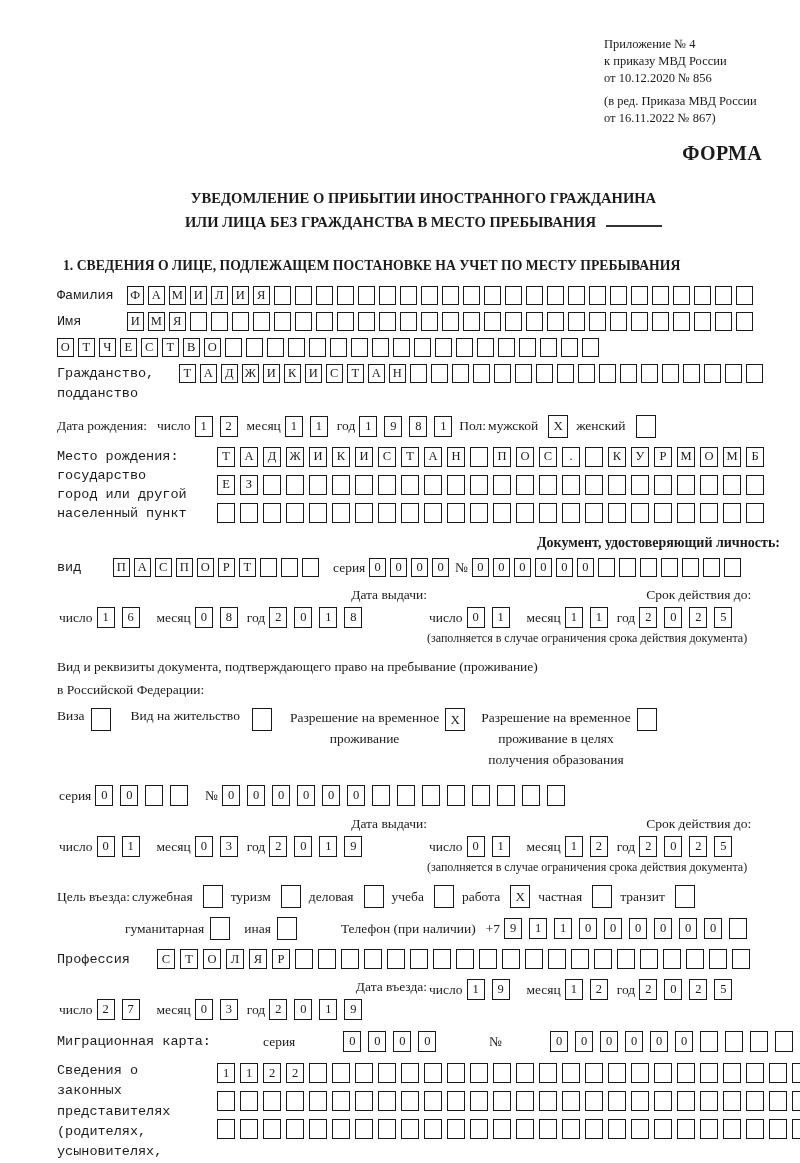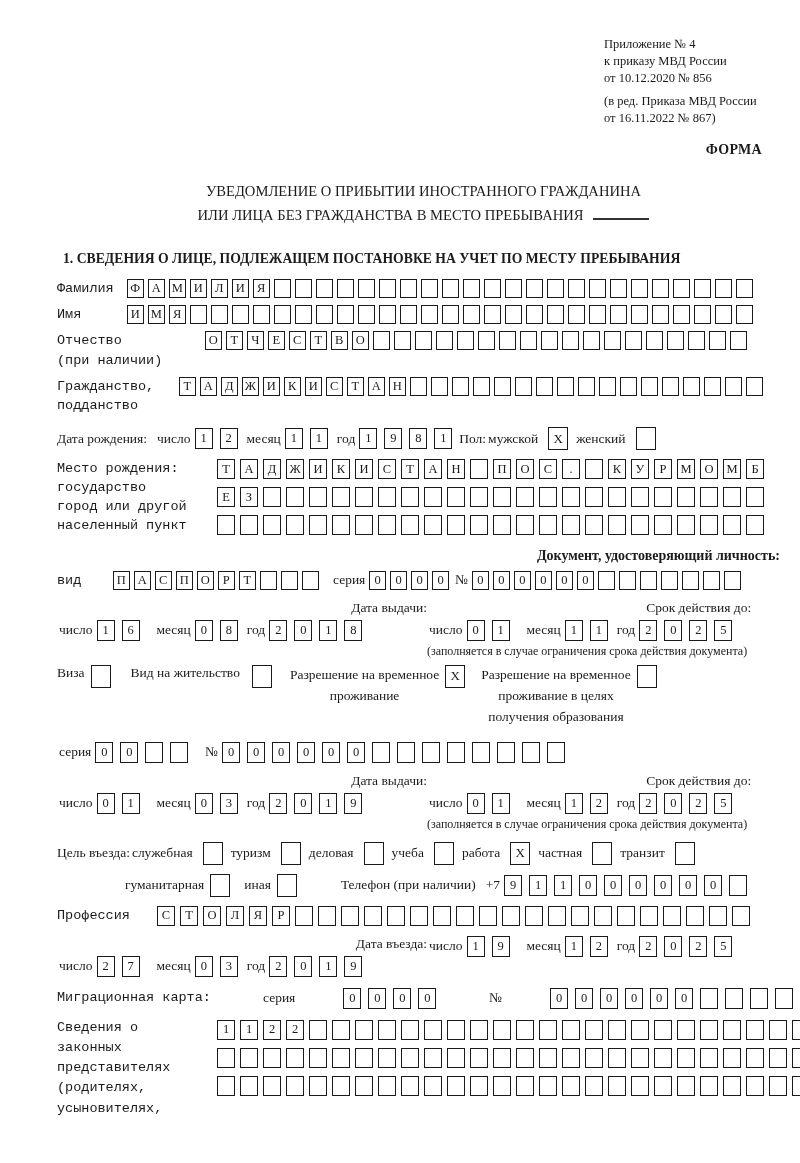--- a/index.html
+++ b/index.html
@@ -4,22 +4,22 @@
 <style>
   html,body{margin:0;padding:0;background:#e8e8e8;}
   .page{
     width:800px;min-height:1163px;background:#ffffff;margin:0 auto;
     box-sizing:border-box;padding:36px 10px 24px 57px;
     font-family:"Liberation Serif","DejaVu Serif",serif;color:#1b1b1b;
   }
   
   .hdr-right{margin-left:auto;width:186px;font-size:12.5px;line-height:1.35;}
   .hdr-right .grp2{margin-top:6px;}
-  .forma{text-align:right;padding-right:28px;font-weight:bold;font-size:14px;margin-top:16px;letter-spacing:.3px;}
-  .title{text-align:center;font-weight:normal;font-size:14.6px;margin-top:22px;line-height:1.6;}
+  .forma{text-align:right;padding-right:28px;font-weight:bold;font-size:20px;margin-top:16px;letter-spacing:.3px;}
+  .title{text-align:center;font-weight:bold;font-size:14.6px;margin-top:22px;line-height:1.6;}
   .title-blank{display:inline-block;width:56px;border-bottom:2px solid #333;height:12px;margin-left:10px;}
   .sec-heading{font-weight:bold;font-size:13.7px;margin-top:24px;margin-bottom:12px;margin-left:6px;}
   
   .frow{display:flex;align-items:center;margin-top:7px;font-size:13.5px;}
   .frow.top{align-items:flex-start;}
   .lblcol{flex:0 0 auto;line-height:1.42;font-family:Liberation Mono, monospace;}
   .w70{width:70px;} .w148{width:148px;} .w122{width:122px;} .w160{width:160px;} .w100{width:100px;}
   .cells{display:inline-flex;align-items:center;flex-wrap:nowrap;}
   .cell{
     width:16.5px;height:19px;box-sizing:border-box;border:1.6px solid #1b1b1b;margin-right:4.5px;
@@ -138,24 +138,20 @@
         <span class="cell"></span>
         <span class="cell"></span>
         <span class="cell"></span>
         <span class="cell"></span>
         <span class="cell"></span>
         <span class="cell"></span>
       </span>
   </div>
 
   <div class="frow top">
-    <span class="lblcol w148">
-      <span>Отчество</span><br>
-      <span>(при наличии)</span>
-    </span>
     <span class="cells">
         <span class="cell">О</span>
         <span class="cell">Т</span>
         <span class="cell">Ч</span>
         <span class="cell">Е</span>
         <span class="cell">С</span>
         <span class="cell">Т</span>
         <span class="cell">В</span>
         <span class="cell">О</span>
         <span class="cell"></span>
@@ -413,20 +409,24 @@
             <span class="cell">2</span>
             <span class="cell">0</span>
             <span class="cell">2</span>
             <span class="cell">5</span>
           </span>
       </div>
       <div class="note">(заполняется в случае ограничения срока действия документа)</div>
     </div>
   </div>
 
+  <div class="intro">
+    <div>Вид и реквизиты документа, подтверждающего право на пребывание (проживание)</div>
+    <div>в Российской Федерации:</div>
+  </div>
 
   <div class="frow top" style="margin-top:6px;">
     <span class="opt-label">Виза</span>
     <span class="cb"></span>
     <span class="opt-label" style="margin-left:14px;">Вид на жительство</span>
     <span class="cb" style="margin-left:12px;"></span>
     <span class="stack center" style="margin-left:12px;line-height:1.55;">
       <span>Разрешение на временное</span>
       <span>проживание</span>
     </span>

